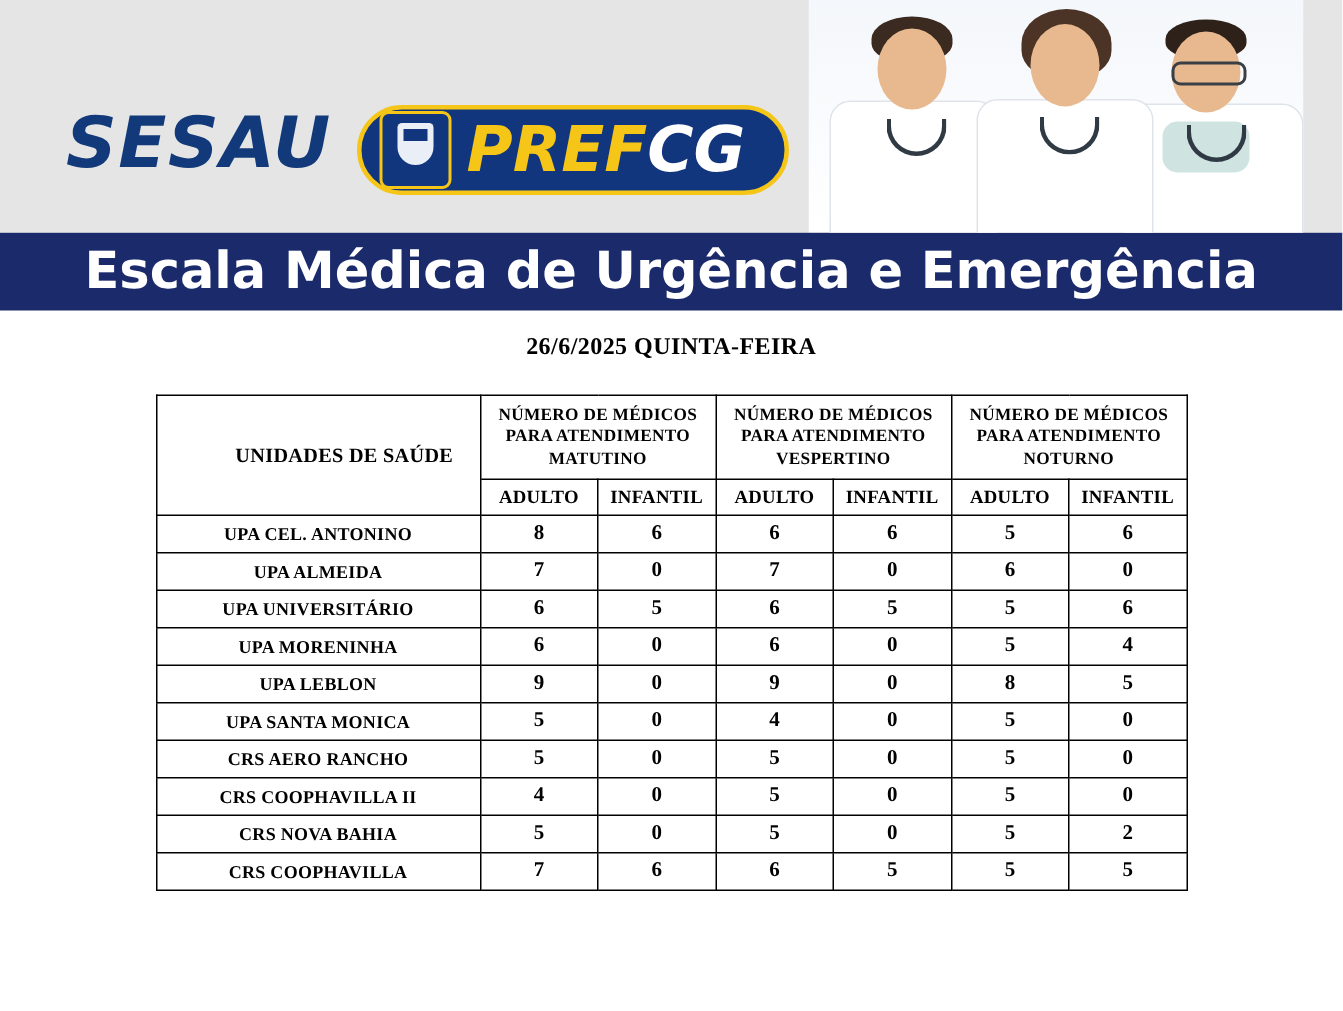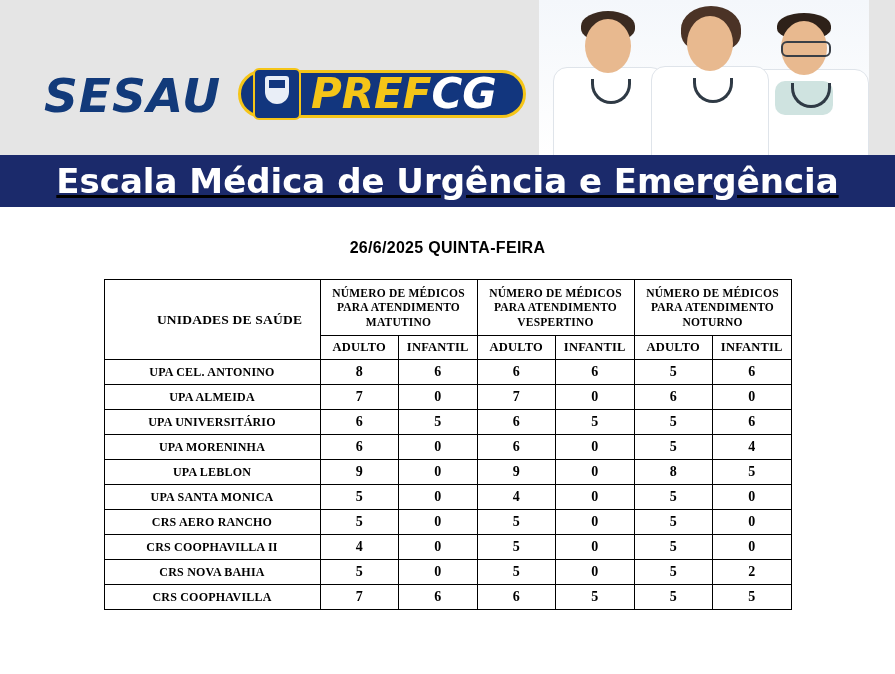--- a/index.html
+++ b/index.html
@@ -34,21 +34,21 @@
     letter-spacing: 1px;
     color: #123a7a;
     line-height: 1;
   }
 
   .prefcg-badge {
     position: absolute;
     left: 238px;
     top: 70px;
     width: 288px;
-    height: 48px;
+    height: 60px;
     background: #12367e;
     border: 3px solid #f5c518;
     border-radius: 30px;
     display: flex;
     align-items: center;
     padding-left: 12px;
     box-sizing: border-box;
   }
   .crest {
     width: 44px;
@@ -174,37 +174,36 @@
 
   
   .title-bar {
     width: 895px;
     height: 52px;
     background: #1b2a6b;
     display: flex;
     align-items: center;
     justify-content: center;
     box-sizing: border-box;
-    text-decoration: underline;
   }
   .title-bar .title-text {
     color: #ffffff;
     font-family: "DejaVu Sans", sans-serif;
     font-weight: bold;
     font-size: 34px;
     letter-spacing: 0px;
     line-height: 1;
     white-space: nowrap;
   }
 
   
   .date-line {
     text-align: center;
-    margin-top: 32px;
-    font-family: Liberation Sans, sans-serif;
+    margin-top: 16px;
+    font-family: Liberation Serif, serif;
     font-weight: bold;
     font-size: 16px;
     color: #000000;
     letter-spacing: 0.3px;
   }
 
   
   .table-wrap {
     margin-top: 22px;
     display: flex;

